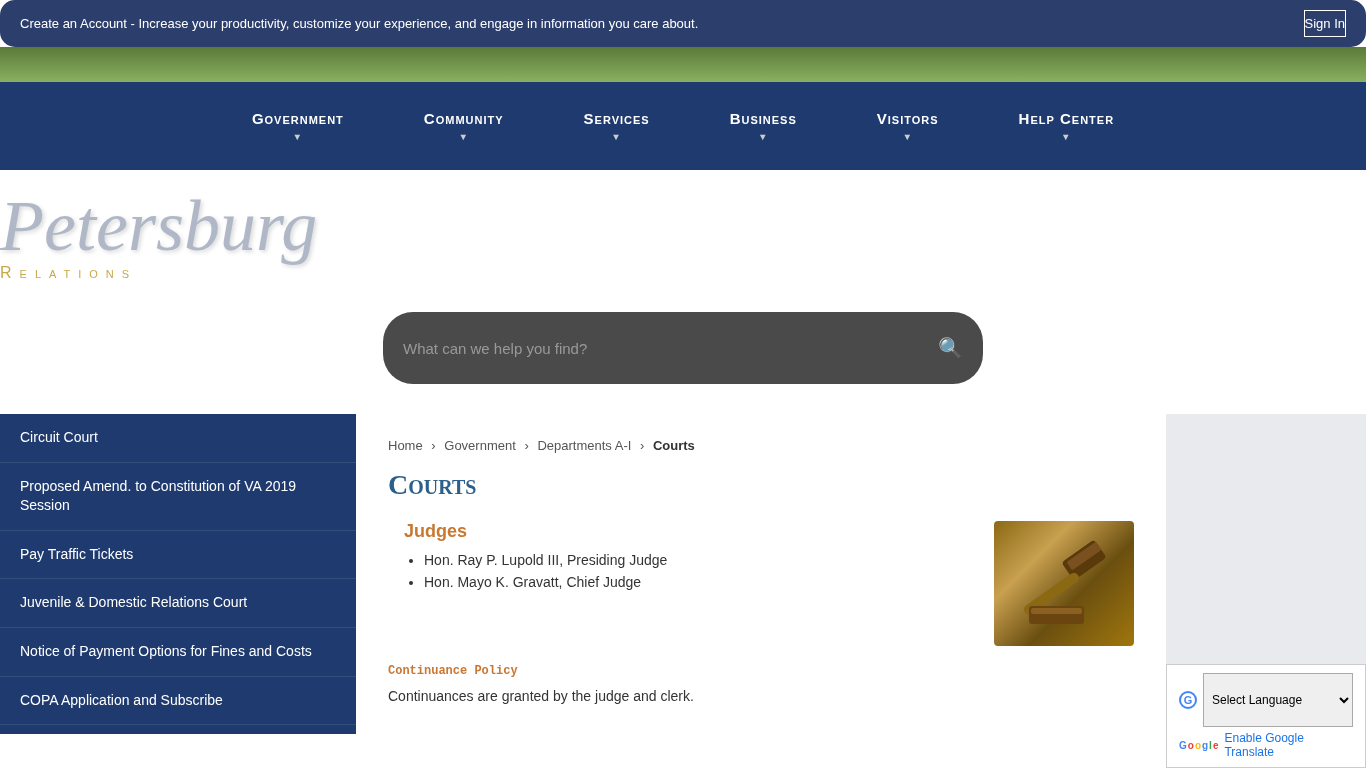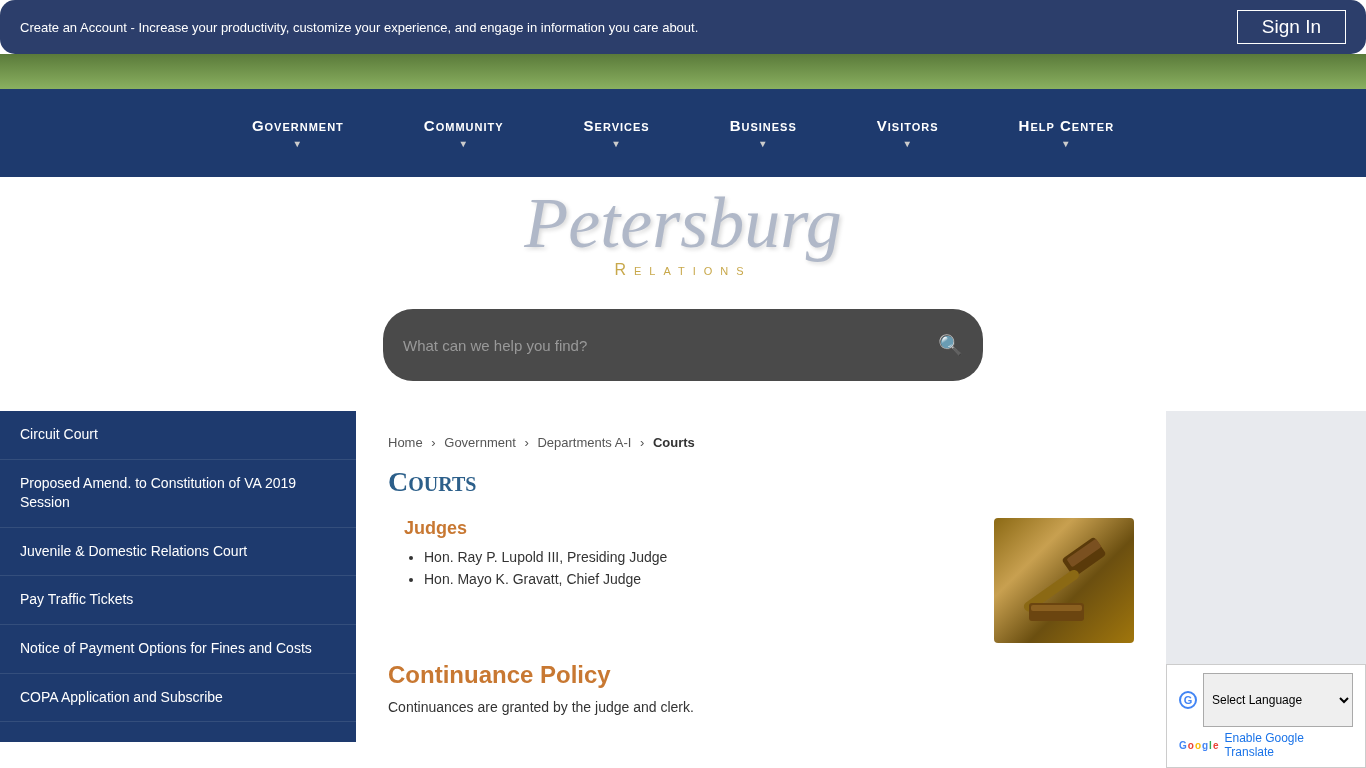--- a/index.html
+++ b/index.html
@@ -13,23 +13,23 @@
       padding: 10px 20px;
       display: flex;
       justify-content: space-between;
       align-items: center;
       border-radius: 15px;
     }
     .top-banner .sign-in-btn {
       background: transparent;
       border: 1px solid #fff;
       color: #fff;
-      padding: 5px 24px;
+      padding: 5px 0;
       cursor: pointer;
-      font-size: 19px;
+      font-size: 13px;
     }
 
     
     .hero-image {
       height: 35px;
       background: linear-gradient(to bottom, #5a7a3a, #8ab060);
       overflow: hidden;
     }
 
     
@@ -51,22 +51,22 @@
       cursor: pointer;
       display: flex;
       flex-direction: column;
       align-items: center;
       gap: 4px;
     }
     .nav-chevron { font-size: 10px; color: #ccc; }
 
     
     .logo-area {
-      text-align: center;
-      padding: 10px 0 10px 0;
+      text-align: left;
+      padding: 20px 0 10px 0;
       background: #fff;
     }
     .logo-text {
       font-family: 'Palatino Linotype', Georgia, serif;
       font-size: 72px;
       color: #b0b8c8;
       font-style: italic;
       font-weight: 300;
       line-height: 1;
       text-shadow: 2px 2px 4px rgba(0,0,0,0.15);
@@ -186,25 +186,26 @@
       border-radius: 4px;
       display: flex;
       align-items: center;
       justify-content: center;
       overflow: hidden;
       flex-shrink: 0;
     }
     .gavel-svg { width: 110px; height: 100px; }
 
     .continuance-heading {
-      font-size: 24px;
+      font-size: 12px;
       color: #c87832;
       font-weight: bold;
       margin-top: 18px;
       margin-bottom: 8px;
+      font-family: Liberation Mono, monospace;
     }
     .continuance-text { font-size: 14px; line-height: 1.5; color: #333; }
 
     
     .right-sidebar {
       width: 200px;
       background: #e8eaee;
       flex-shrink: 0;
     }
 
@@ -318,24 +319,24 @@
 <div class="main-content">
 
   <div class="sidebar">
     <div class="sidebar-item">
       <span>Circuit Court</span>
     </div>
     <div class="sidebar-item">
       <span>Proposed Amend. to Constitution of VA 2019 Session</span>
     </div>
     <div class="sidebar-item">
+      <span>Pay Traffic Tickets</span>
+    </div>
+    <div class="sidebar-item">
       <span>Juvenile &amp; Domestic Relations Court</span>
-    </div>
-    <div class="sidebar-item">
-      <span>Pay Traffic Tickets</span>
     </div>
     <div class="sidebar-item">
       <span>Notice of Payment Options for Fines and Costs</span>
     </div>
     <div class="sidebar-item">
       <span>COPA Application and Subscribe</span>
     </div>
   </div>
 
   <div class="content-pane">

